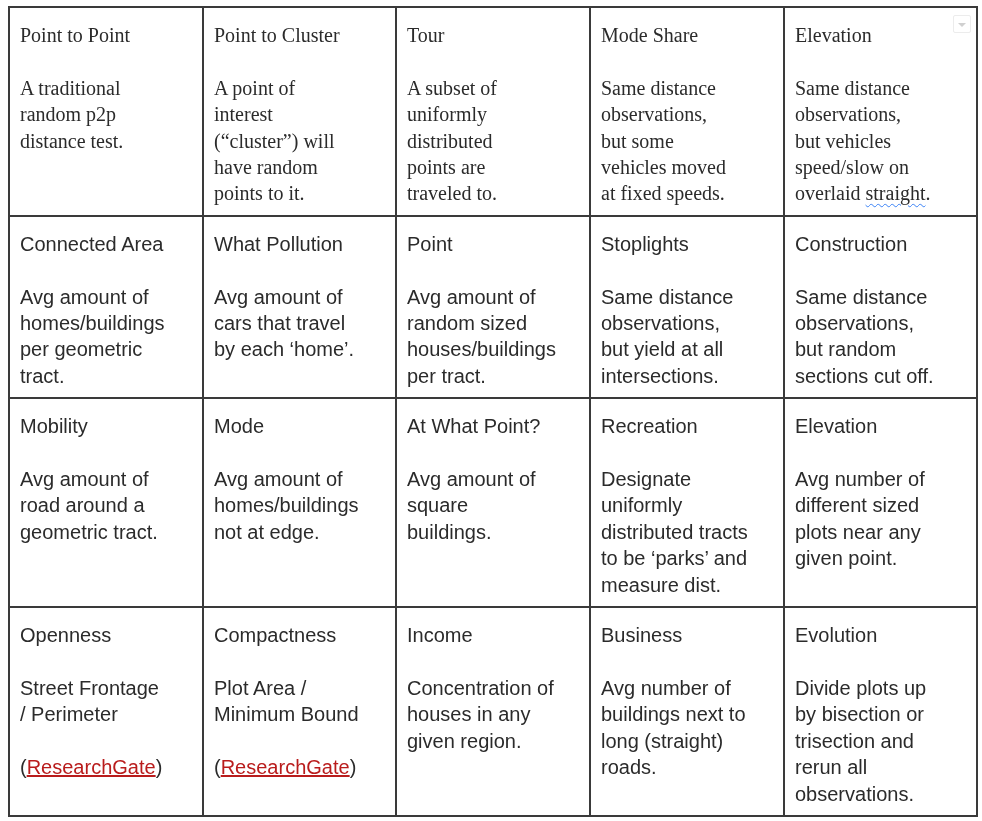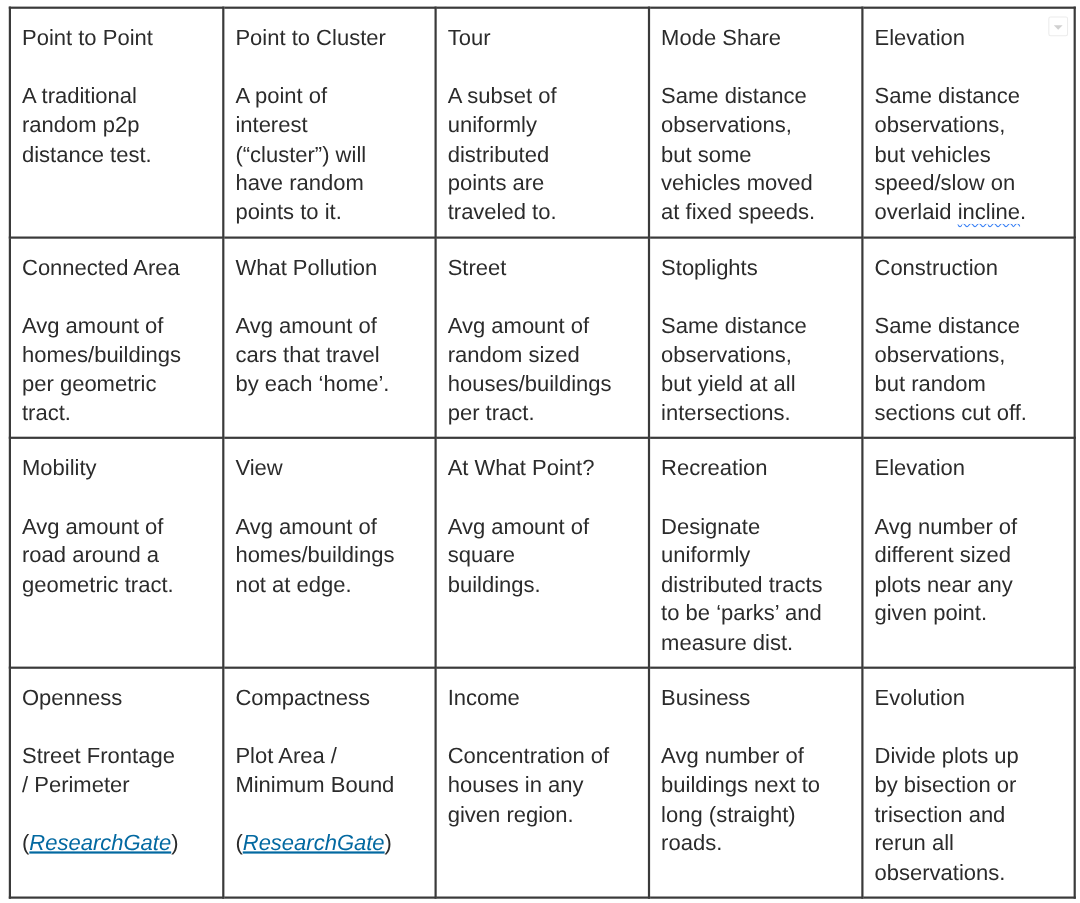--- a/index.html
+++ b/index.html
@@ -36,24 +36,23 @@
     }
     .cell-desc {
       display: block;
       white-space: pre-line;
     }
     .cell-extra {
       display: block;
       margin-top: 26.4px;
     }
     .link {
-      color: #0369a1;
+      color: #b91c1c;
       text-decoration: underline;
       cursor: pointer;
-      font-style: italic;
     }
     .spell {
       text-decoration: underline wavy #3b82f6;
       text-decoration-thickness: 1px;
       text-underline-offset: 3px;
     }
     .dropdown-widget {
       position: absolute;
       left: 953px;
       top: 15px;
@@ -73,21 +72,21 @@
       height: 0;
       border-left: 4px solid transparent;
       border-right: 4px solid transparent;
       border-top: 4px solid #d0d0d0;
     }
     col.c0 { width: 194px; }
     col.c1 { width: 193px; }
     col.c2 { width: 194px; }
     col.c3 { width: 194px; }
     col.c4 { width: 193px; }
-    tr.r0 td { height: 174px; }
+    tr.r0 td { height: 174px; font-family: Liberation Serif, serif; }
     tr.r1 td { height: 182px; }
     tr.r2 td { height: 208px; }
     tr.r3 td { height: 208px; }
   </style>
 </head>
 <body>
 
 <table class="doc-table">
   <colgroup>
     <col class="c0">
@@ -128,40 +127,40 @@
 but some
 vehicles moved
 at fixed speeds.</span>
       </td>
       <td>
         <span class="cell-title">Elevation</span>
         <span class="cell-desc"><span>Same distance
 observations,
 but vehicles
 speed/slow on
-overlaid </span><span class="spell">incline</span><span>.</span></span>
+overlaid </span><span class="spell">straight</span><span>.</span></span>
       </td>
     </tr>
 
     <tr class="r1">
       <td>
         <span class="cell-title">Connected Area</span>
         <span class="cell-desc">Avg amount of
 homes/buildings
 per geometric
 tract.</span>
       </td>
       <td>
         <span class="cell-title">What Pollution</span>
         <span class="cell-desc">Avg amount of
 cars that travel
 by each ‘home’.</span>
       </td>
       <td>
-        <span class="cell-title">Street</span>
+        <span class="cell-title">Point</span>
         <span class="cell-desc">Avg amount of
 random sized
 houses/buildings
 per tract.</span>
       </td>
       <td>
         <span class="cell-title">Stoplights</span>
         <span class="cell-desc">Same distance
 observations,
 but yield at all
@@ -177,21 +176,21 @@
     </tr>
 
     <tr class="r2">
       <td>
         <span class="cell-title">Mobility</span>
         <span class="cell-desc">Avg amount of
 road around a
 geometric tract.</span>
       </td>
       <td>
-        <span class="cell-title">View</span>
+        <span class="cell-title">Mode</span>
         <span class="cell-desc">Avg amount of
 homes/buildings
 not at edge.</span>
       </td>
       <td>
         <span class="cell-title">At What Point?</span>
         <span class="cell-desc">Avg amount of
 square
 buildings.</span>
       </td>

